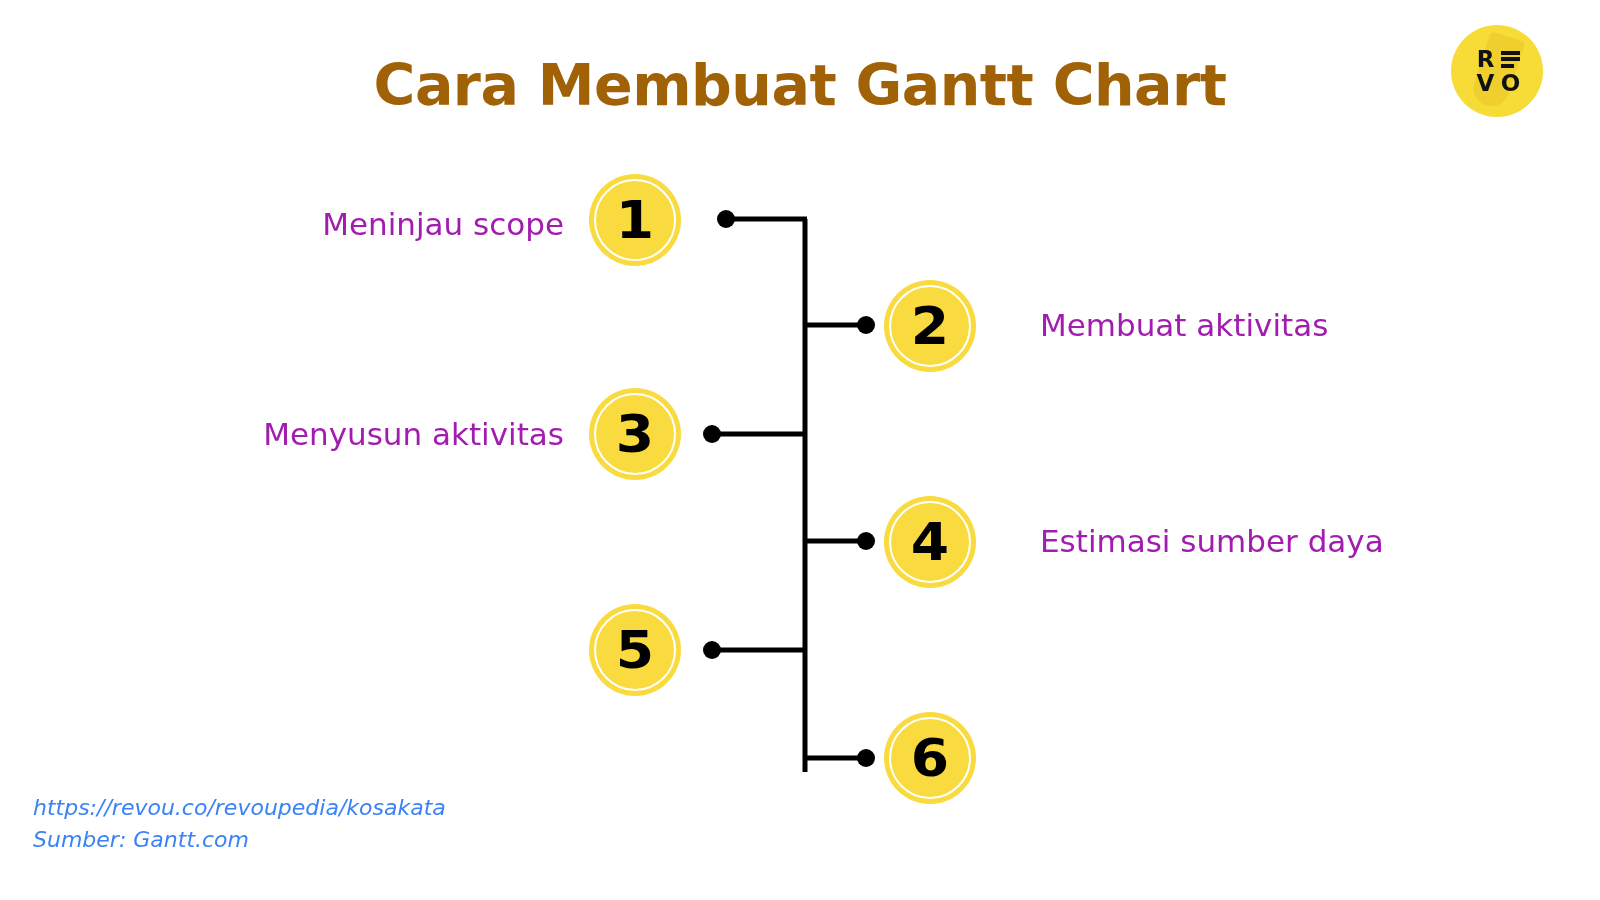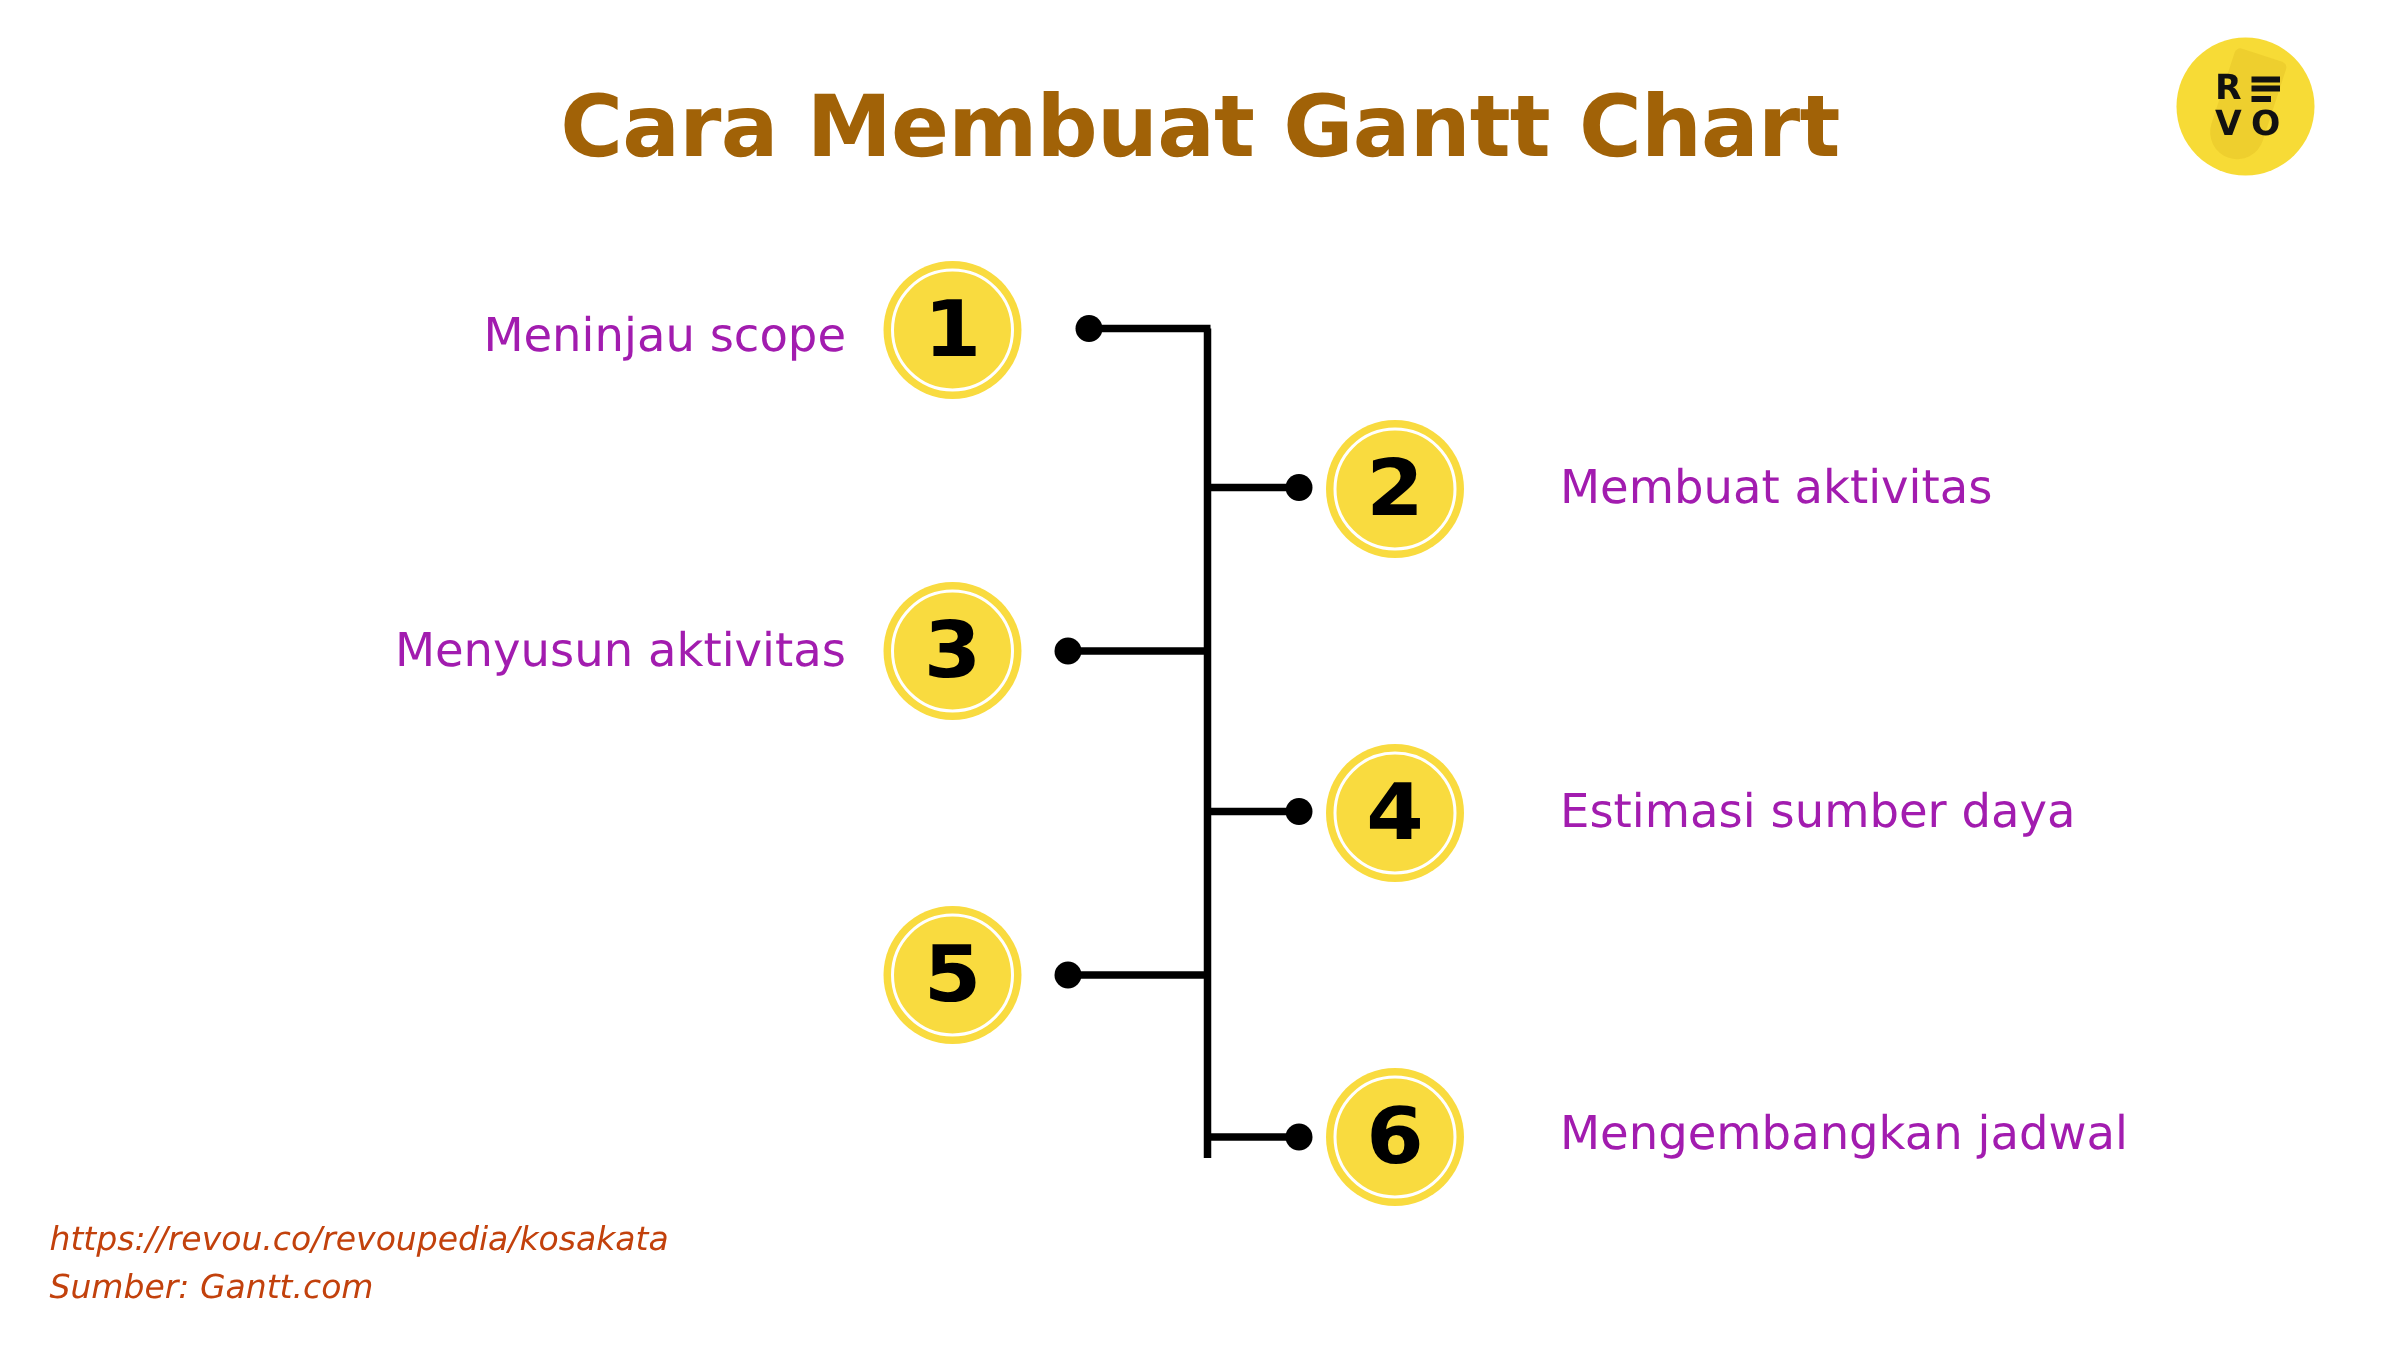--- a/index.html
+++ b/index.html
@@ -145,23 +145,22 @@
   .step-label.right { text-align: left; }
 
   
   #footer {
     position: absolute;
     left: 33px;
     top: 792px;
     font-family: "DejaVu Sans", "Liberation Sans", sans-serif;
     font-style: italic;
     font-size: 22px;
-    color: #c2410c;
+    color: #3b82f6;
     line-height: 1.45;
-    margin-top: 19px;
   }
   #footer div { white-space: nowrap; }
 </style>
 </head>
 <body>
 
 <div id="canvas">
 
   <div id="page-title">Cara Membuat Gantt Chart</div>
 
@@ -228,20 +227,19 @@
 
   <div class="node-circle" style="left:589px; top:604px;">
     <div class="ring"></div>
     <div class="num">5</div>
   </div>
 
   <div class="node-circle" style="left:884px; top:712px;">
     <div class="ring"></div>
     <div class="num">6</div>
   </div>
-  <div class="step-label right" style="left:1040px; top:741px;">Mengembangkan jadwal</div>
 
   <div id="footer">
     <div>https://revou.co/revoupedia/kosakata</div>
     <div>Sumber: Gantt.com</div>
   </div>
 
 </div>
 
 </body></html>

